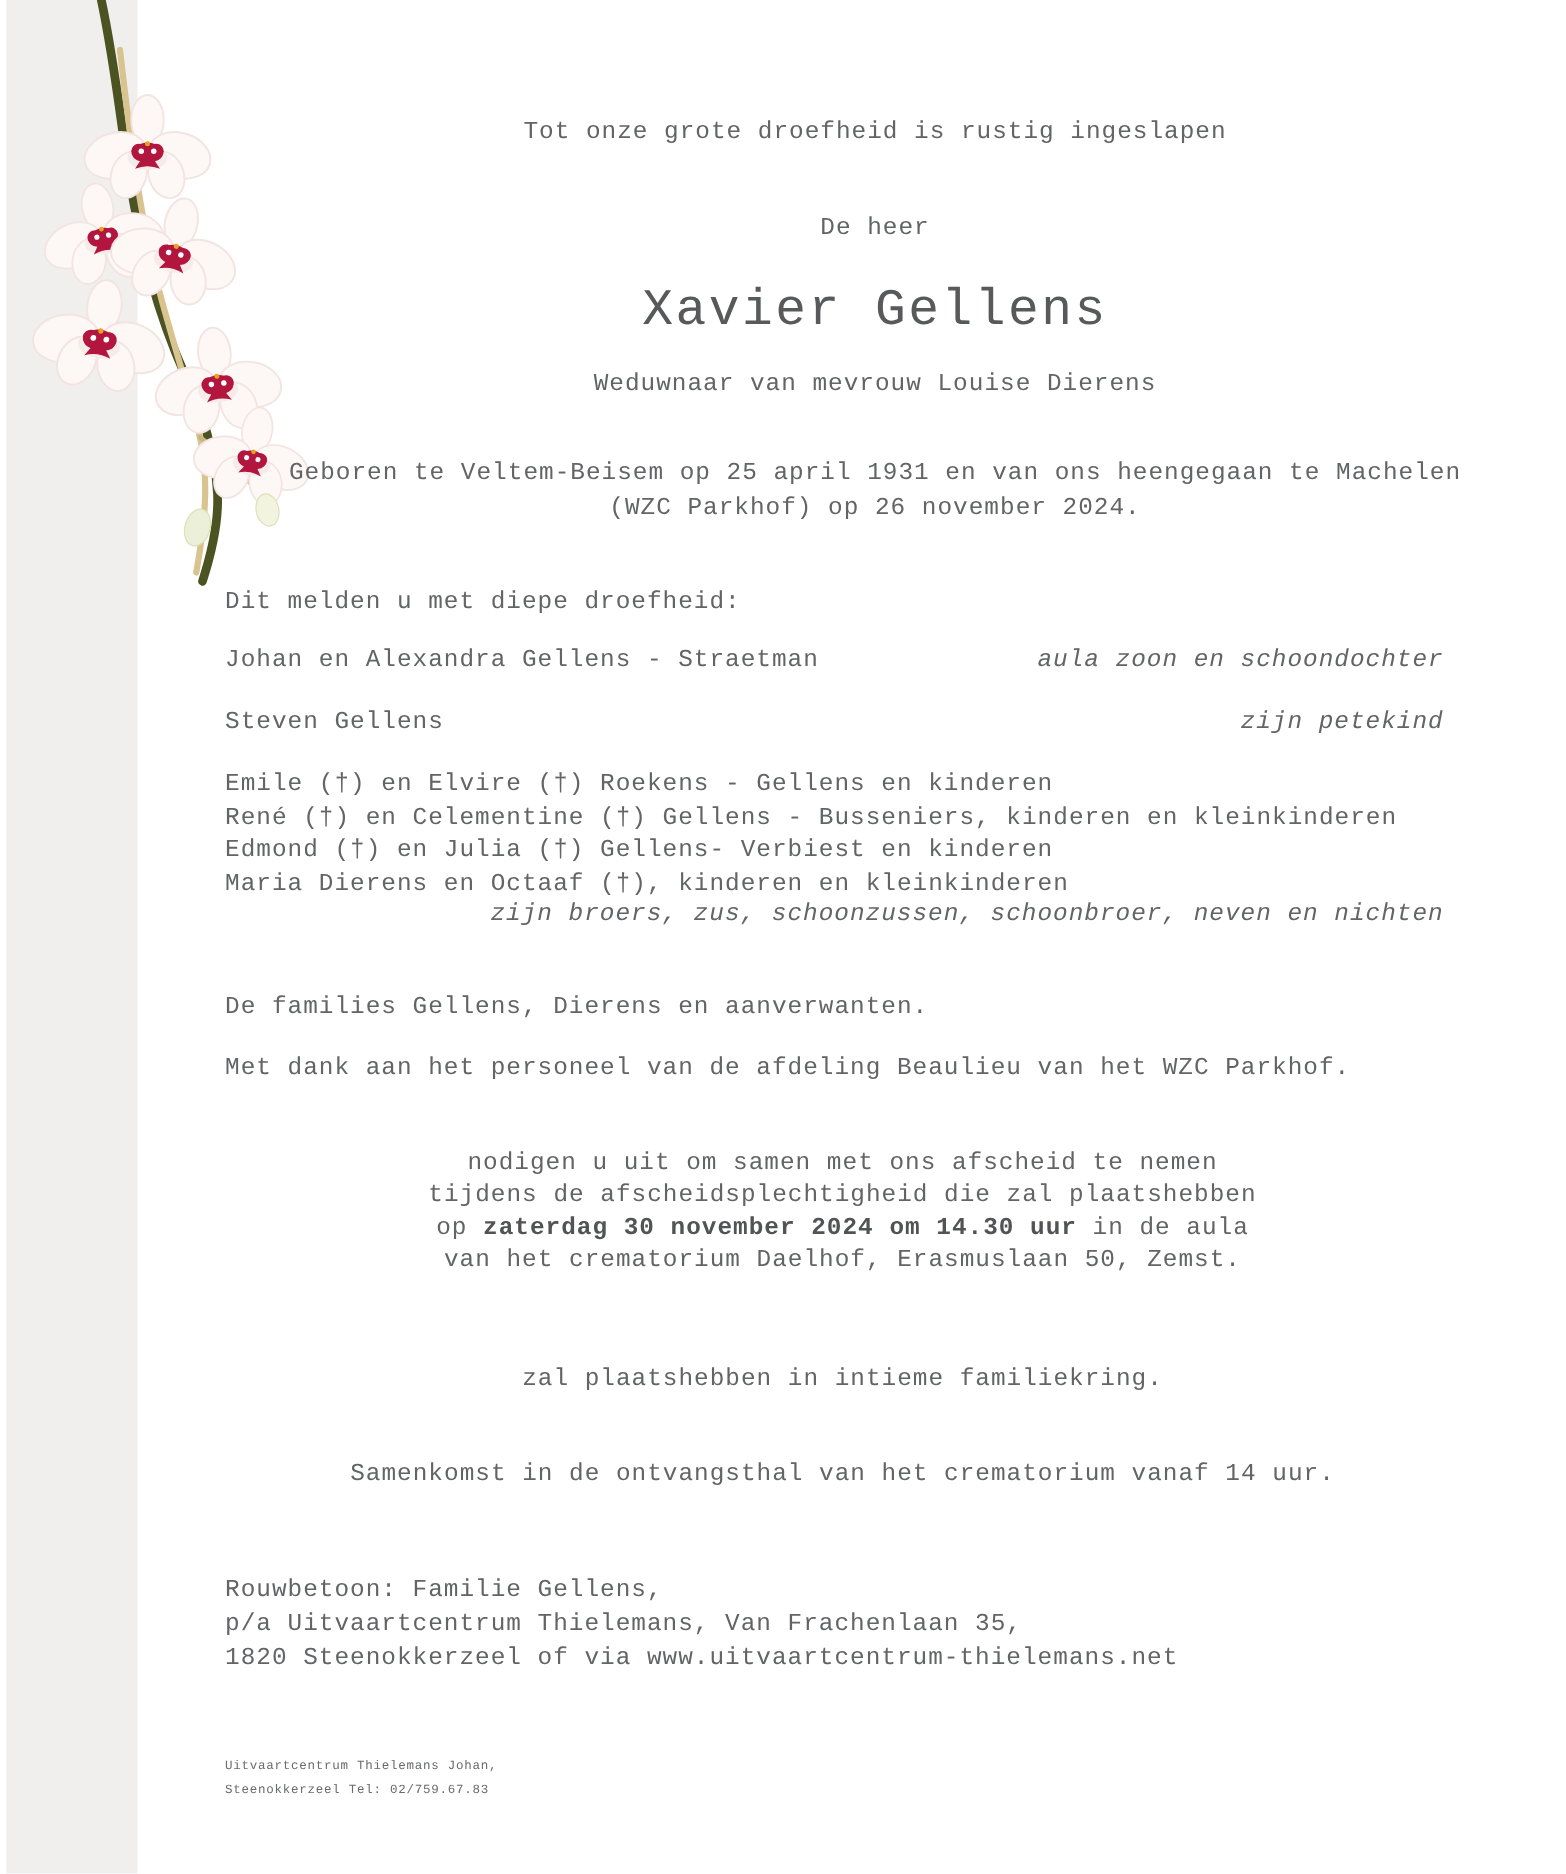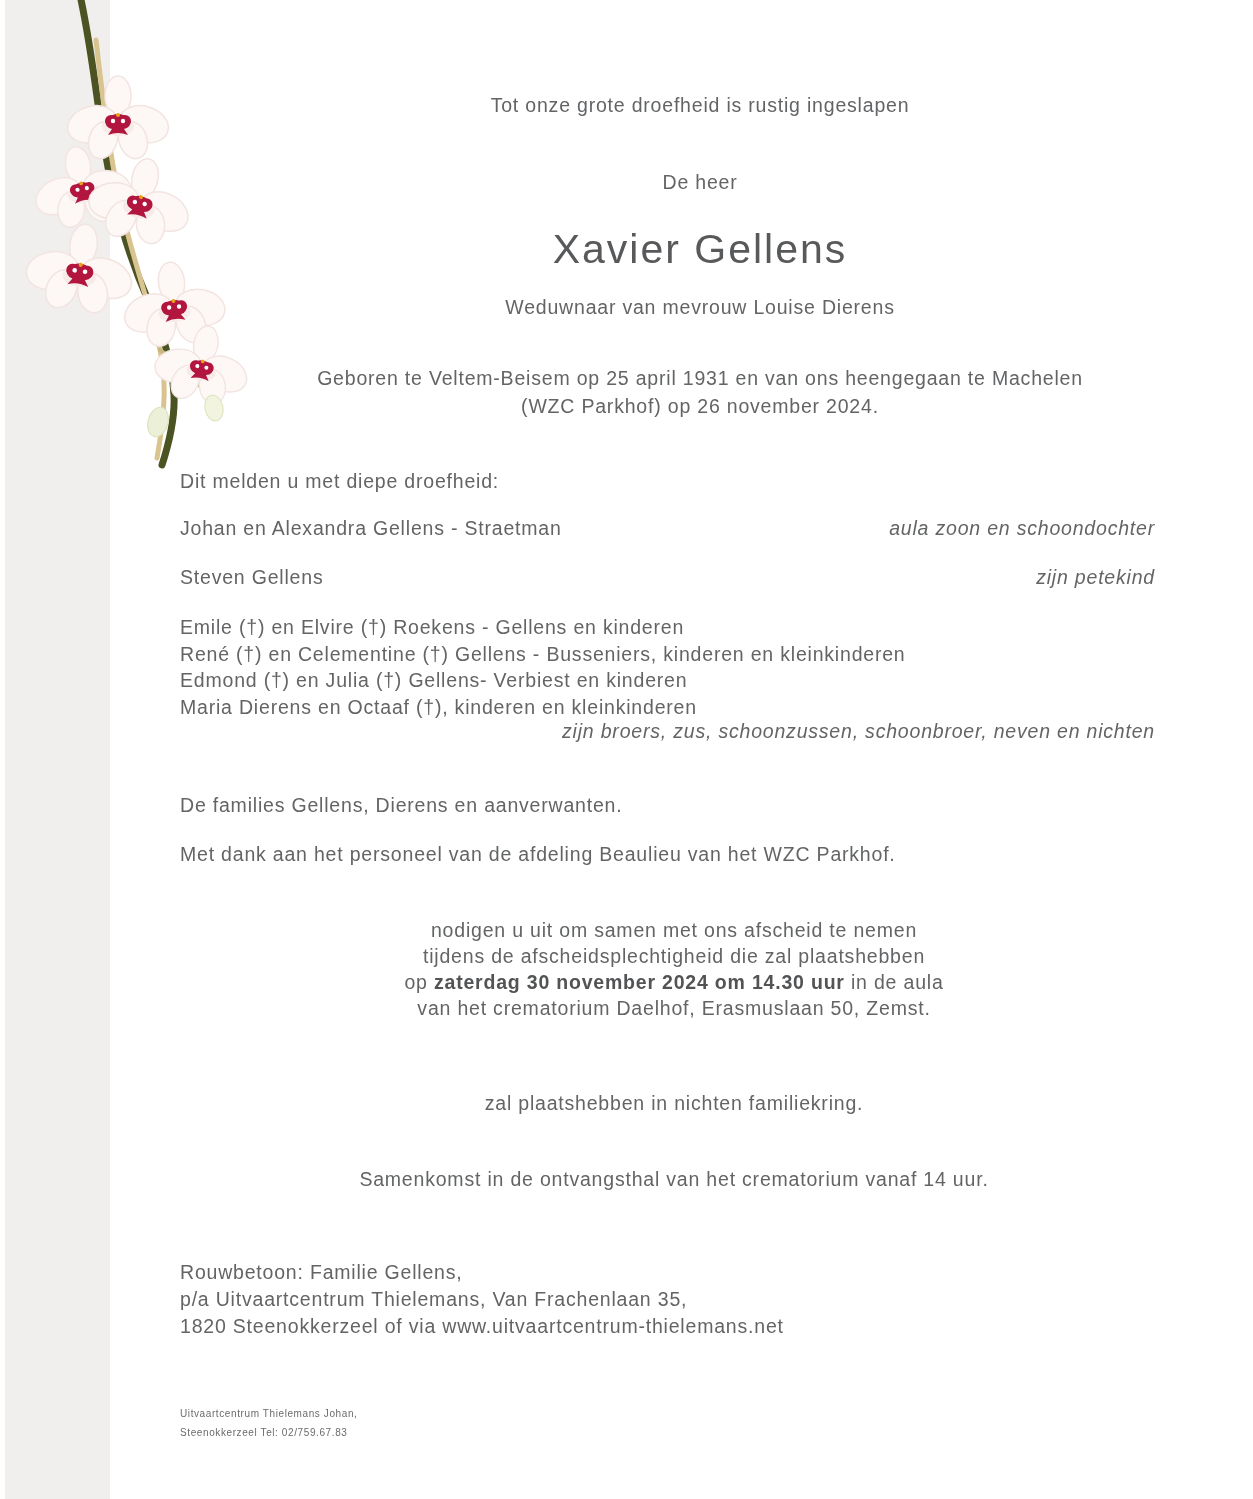--- a/index.html
+++ b/index.html
@@ -1,21 +1,21 @@
 <!DOCTYPE html>
 <html><head>
 <meta charset="utf-8">
 <style>
   * { margin:0; padding:0; box-sizing:border-box; }
   html,body { background:#ffffff; }
   .page {
     position:relative;
     width:1253px; height:1499px;
     background:#ffffff;
-    font-family:Liberation Sans, sans-serif;
+    font-family:Liberation Mono, monospace;
     color:#636466;
     font-size:19.5px;
     letter-spacing:0.8px;
     overflow:hidden;
   }
   .strip {
     position:absolute; left:5px; top:0;
     width:105px; height:100%;
     background:#f1efee;
   }
@@ -134,21 +134,21 @@
   <div class="abs col thanks">Met dank aan het personeel van de afdeling Beaulieu van het WZC Parkhof.</div>
 
   <div class="abs mid ceremony">
     <div>nodigen u uit om samen met ons afscheid te nemen</div>
     <div>tijdens de afscheidsplechtigheid die zal plaatshebben</div>
     <div><span>op </span><span class="boldpart">zaterdag 30 november 2024 om 14.30 uur</span><span> in de aula</span></div>
     <div>van het crematorium Daelhof, Erasmuslaan 50, Zemst.</div>
   </div>
 
   <div class="abs mid burial">
-    <div>zal plaatshebben in nichten familiekring.</div>
+    <div>zal plaatshebben in intieme familiekring.</div>
   </div>
 
   <div class="abs mid gathering">Samenkomst in de ontvangsthal van het crematorium vanaf 14 uur.</div>
 
   <div class="abs col condol">
     <div>Rouwbetoon: Familie Gellens,</div>
     <div>p/a Uitvaartcentrum Thielemans, Van Frachenlaan 35,</div>
     <div>1820 Steenokkerzeel of via www.uitvaartcentrum-thielemans.net</div>
   </div>
 

